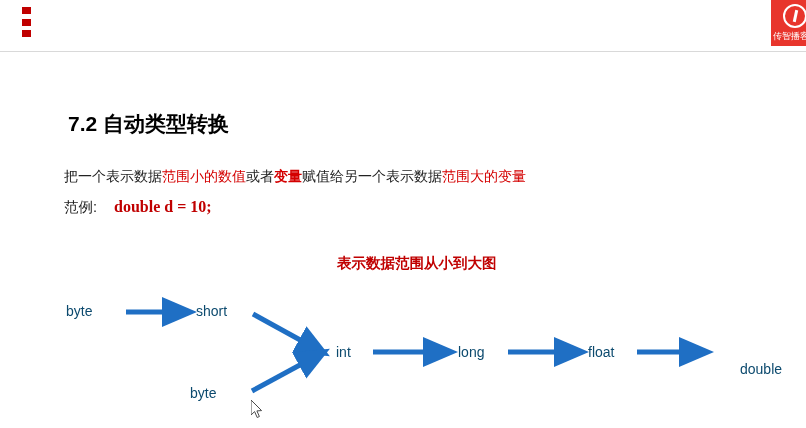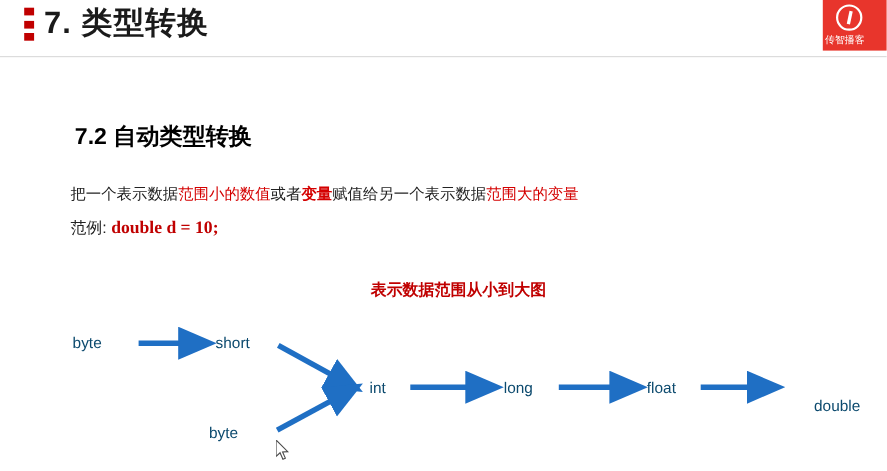--- a/index.html
+++ b/index.html
@@ -55,21 +55,21 @@
     width: 806px;
     height: 1px;
     background: #d9d9d9;
   }
 
   
   .logo-box {
     position: absolute;
     right: 0;
     top: 0;
-    width: 58px;
+    width: 35px;
     height: 46px;
     background: #e8352c;
     overflow: hidden;
   }
   .logo-circle {
     position: absolute;
     left: 12px;
     top: 4px;
     width: 24px;
     height: 24px;
@@ -122,20 +122,21 @@
     top: 198px;
     font-size: 14.5px;
     color: #222222;
     white-space: nowrap;
   }
   .line-example .code {
     color: #c00000;
     font-weight: bold;
     font-family: "Liberation Serif", serif;
     font-size: 16px;
+    margin-left: 13px;
   }
 
   .diagram-caption {
     position: absolute;
     left: 337px;
     top: 254px;
     font-size: 14.5px;
     font-weight: bold;
     color: #c00000;
     white-space: nowrap;
@@ -175,21 +176,20 @@
 </style>
 </head>
 <body>
 
 <div class="slide-header">
   <div class="header-bullet">
     <i></i>
       <i></i>
       <i></i>
   </div>
-  <div class="header-title">7. 类型转换</div>
   <div class="header-rule"></div>
 </div>
 
 <div class="logo-box">
   <div class="logo-circle"></div>
   <div class="logo-text">传智播客</div>
 </div>
 
 <div class="section-title">7.2 自动类型转换</div>
 

